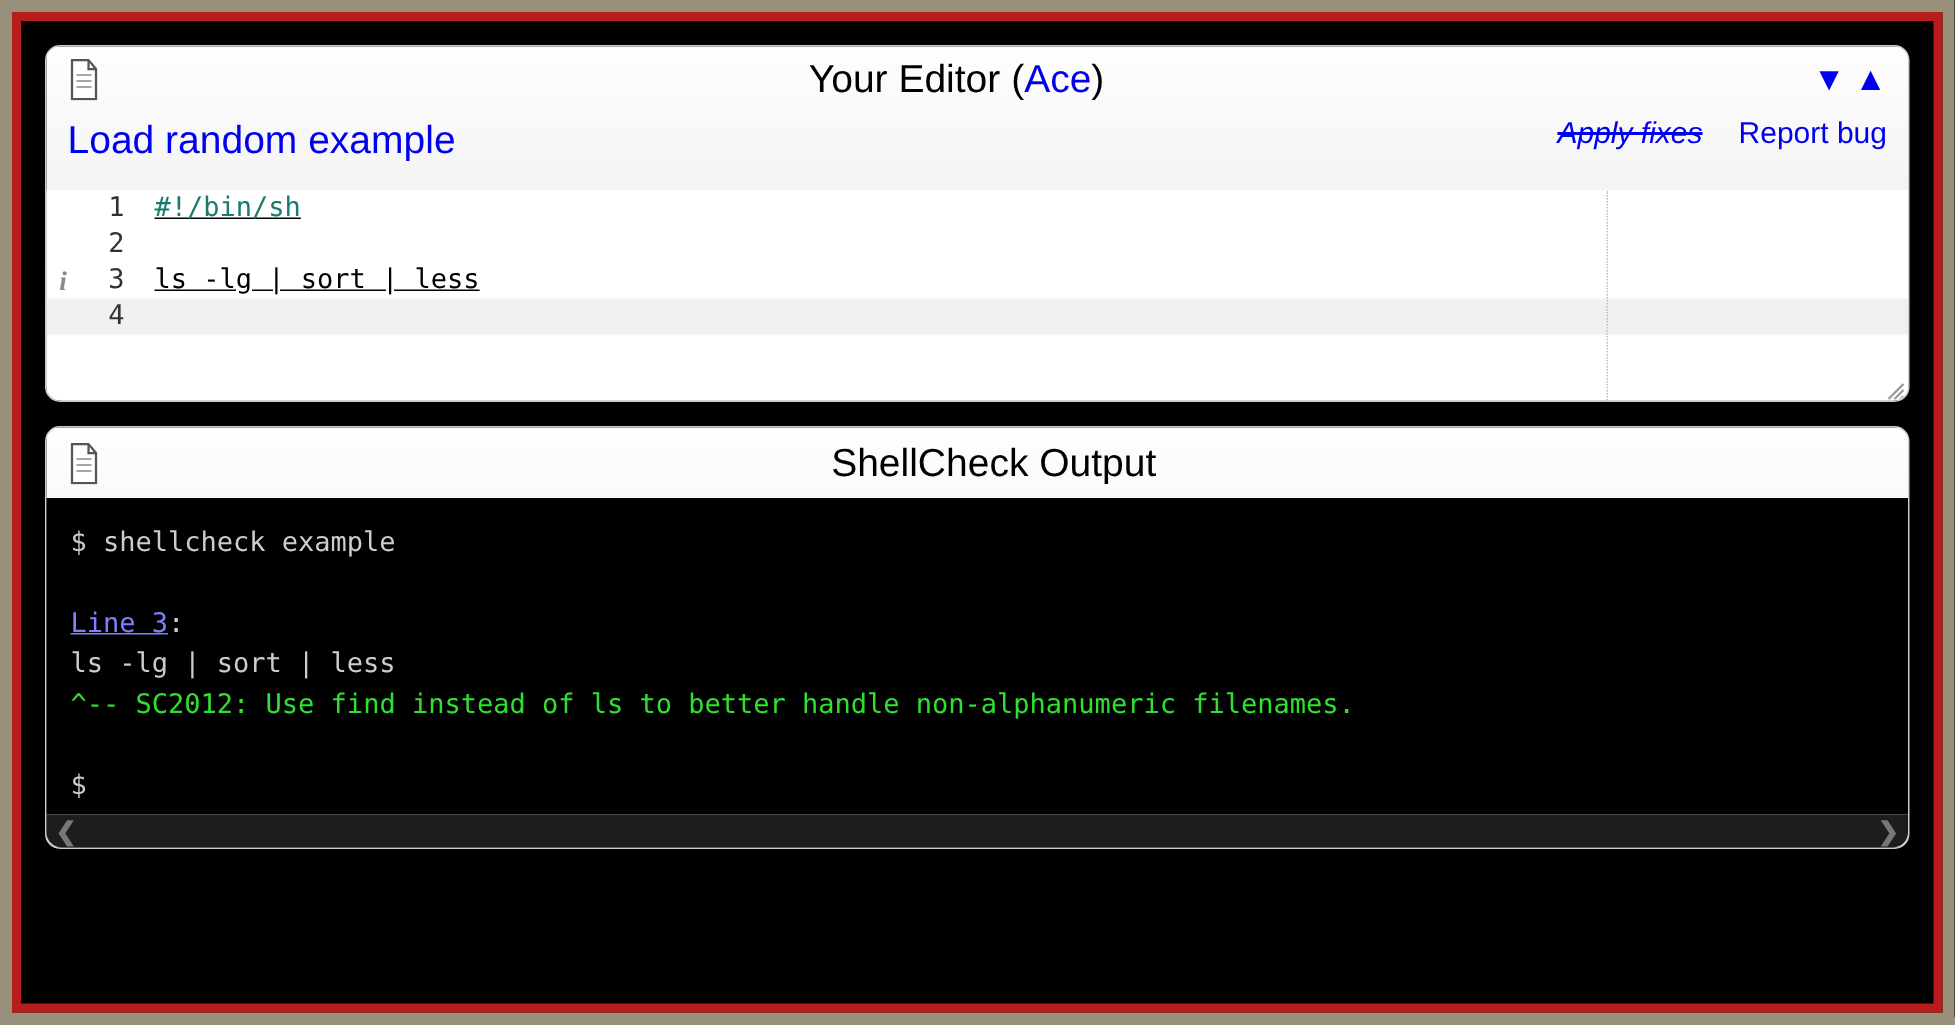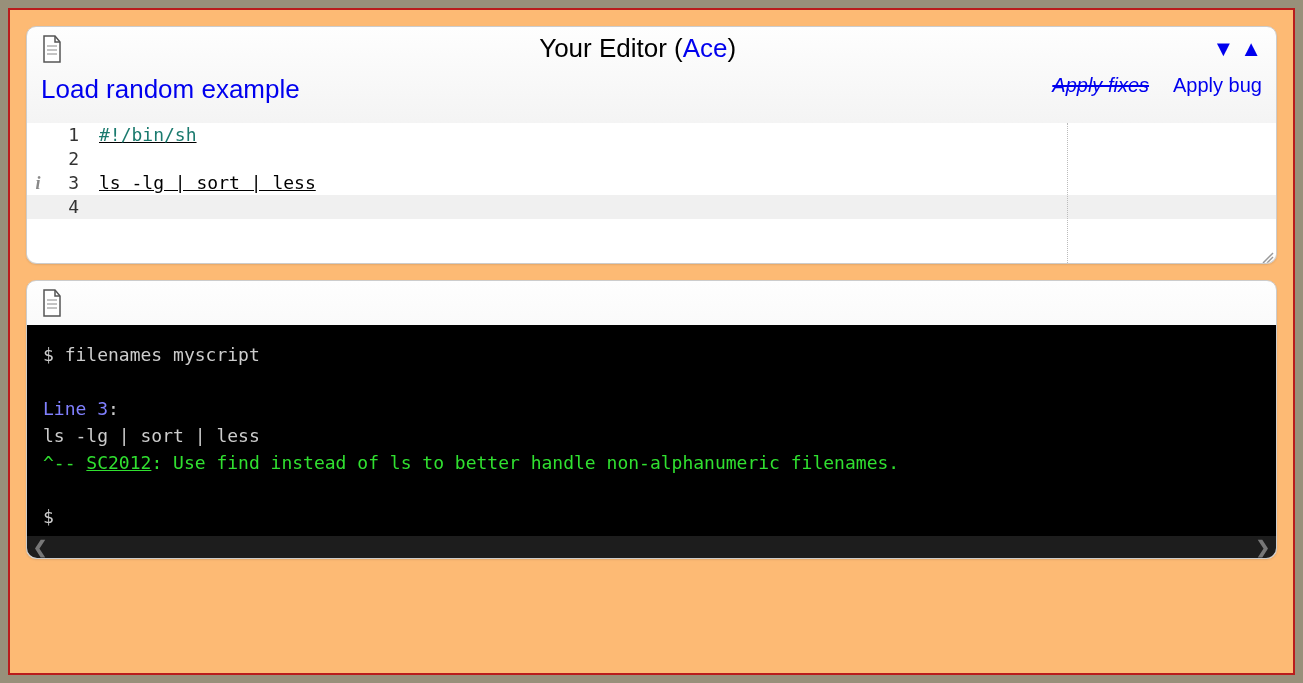--- a/index.html
+++ b/index.html
@@ -6,22 +6,22 @@
       box-sizing: border-box;
       margin: 0;
       padding: 0;
     }
     body {
       background: #98907a;
       font-family: Arial, sans-serif;
       padding: 8px;
     }
     .page-wrapper {
-      background: #fdba74;
-      border: 2px solid #b91c1c;
+      background: #000000;
+      border: 6px solid #b91c1c;
       padding: 16px 16px 8px 16px;
       min-height: 667px;
     }
     .panel {
       background: linear-gradient(to bottom, #fefefe, #e5e5e5);
       border-radius: 10px;
       border: 1px solid #ccc;
       box-shadow: 0 1px 2px rgba(0,0,0,0.1);
       margin-bottom: 16px;
     }
@@ -186,26 +186,26 @@
       line-height: 27px;
       padding: 16px 16px 6px 16px;
       white-space: pre;
       overflow-x: auto;
     }
     .terminal .prompt {
       color: #ccc;
     }
     .terminal .line-link {
       color: #8080ff;
+      text-decoration: underline;
       cursor: pointer;
       margin-top: 22px;
     }
     .terminal .sc-link {
       color: #30e030;
-      text-decoration: underline;
       cursor: pointer;
     }
     .terminal .green {
       color: #30e030;
     }
     .terminal-scrollbar {
       background: #1d1d1d;
       height: 22px;
       display: flex;
       align-items: center;
@@ -243,21 +243,21 @@
         <span>▼</span>
         <span>▲</span>
       </div>
     </div>
 
     <div class="editor-subheader">
       <a class="load-example">Load random example</a>
       <div class="spacer"></div>
       <div class="header-links">
         <span class="link strike">Apply fixes</span>
-        <span class="link">Apply bug</span>
+        <span class="link">Report bug</span>
       </div>
     </div>
 
     <div class="editor-area">
       <div class="code-body" id="code-body">
 
         <div class="code-line">
             <span class="gutter-info"></span>
             <span class="gutter-num">1</span>
             <span class="gutter-sep"></span>
@@ -299,23 +299,24 @@
     <div class="panel-header">
       <span class="doc-icon">
         <svg viewBox="0 0 22 28">
           <path d="M3 1 L14 1 L19 7 L19 27 L3 27 Z" fill="#fff" stroke="#555" stroke-width="1.5"></path>
           <path d="M14 1 L14 7 L19 7" fill="none" stroke="#555" stroke-width="1.5"></path>
           <line x1="6" y1="11" x2="16" y2="11" stroke="#888" stroke-width="1"></line>
           <line x1="6" y1="15" x2="16" y2="15" stroke="#888" stroke-width="1"></line>
           <line x1="6" y1="19" x2="16" y2="19" stroke="#888" stroke-width="1"></line>
         </svg>
       </span>
-    </div>
-
-    <div class="terminal"><span class="prompt">$ filenames myscript</span>
+      <h2 class="panel-title">ShellCheck Output</h2>
+    </div>
+
+    <div class="terminal"><span class="prompt">$ shellcheck example</span>
  
 <span class="line-link">Line 3</span><span>:</span>
 <span>ls -lg | sort | less</span>
 <span class="green">^-- </span><span class="sc-link">SC2012</span><span class="green">: Use find instead of ls to better handle non-alphanumeric filenames.</span>
 
 <span class="prompt">$</span>
 </div>
     <div class="terminal-scrollbar">
       <span class="arrow">❮</span>
       <span class="arrow">❯</span>

